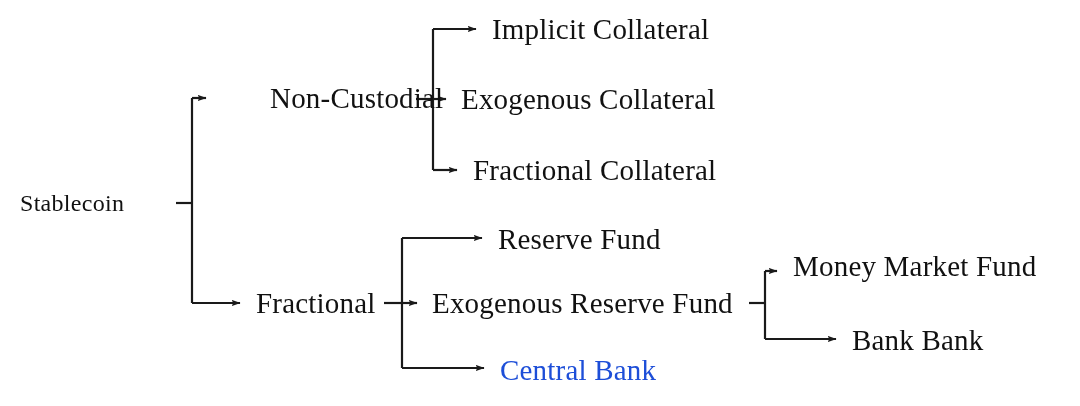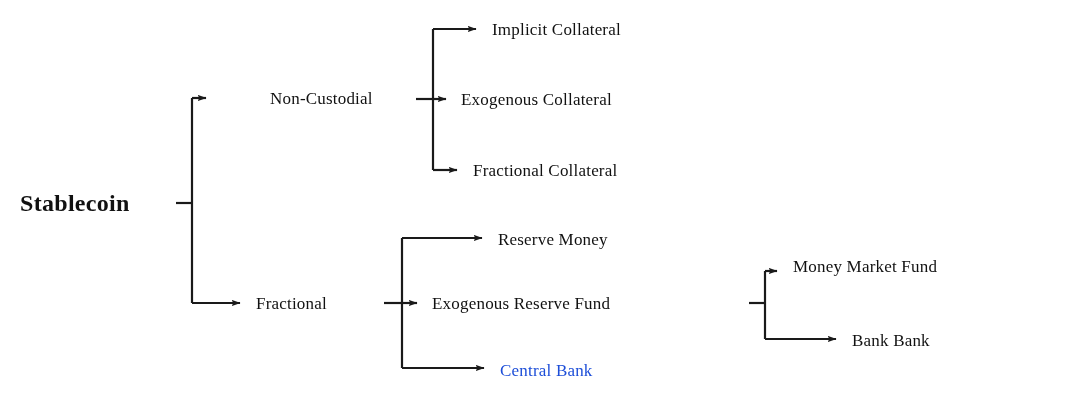--- a/index.html
+++ b/index.html
@@ -22,27 +22,27 @@
     left: 0;
     top: 0;
     width: 1080px;
     height: 406px;
   }
   .node-label {
     position: absolute;
     white-space: nowrap;
     color: #111111;
     font-family: "Liberation Serif", "DejaVu Serif", serif;
-    font-size: 17px;
+    font-size: 29px;
     line-height: 1;
     letter-spacing: 0.2px;
     transform: translateY(-50%);
   }
   .node-label.root {
-    font-weight: bold;
+    font-weight: normal;
     font-size: 24px;
     letter-spacing: 0.3px;
   }
   .edge-line {
     stroke: #1a1a1a;
     stroke-width: 2.2;
     fill: none;
     stroke-linecap: butt;
     stroke-linejoin: miter;
   }
@@ -80,20 +80,20 @@
       </g>
   </svg>
 
   <div id="label-layer">
       <div class="node-label root" style="left: 20px; top: 203px; color: rgb(17, 17, 17);">Stablecoin</div>
       <div class="node-label" style="left: 222px; top: 98px; color: rgb(17, 17, 17); margin-left: 48px;">Non-Custodial</div>
       <div class="node-label" style="left: 492px; top: 29px; color: rgb(17, 17, 17);">Implicit Collateral</div>
       <div class="node-label" style="left: 461px; top: 99px; color: rgb(17, 17, 17);">Exogenous Collateral</div>
       <div class="node-label" style="left: 473px; top: 170px; color: rgb(17, 17, 17);">Fractional Collateral</div>
       <div class="node-label" style="left: 256px; top: 303px; color: rgb(17, 17, 17);">Fractional</div>
-      <div class="node-label" style="left: 498px; top: 239px; color: rgb(17, 17, 17);">Reserve Money</div>
+      <div class="node-label" style="left: 498px; top: 239px; color: rgb(17, 17, 17);">Reserve Fund</div>
       <div class="node-label" style="left: 432px; top: 303px; color: rgb(17, 17, 17);">Exogenous Reserve Fund</div>
       <div class="node-label" style="left: 500px; top: 370px; color: #1d4ed8;">Central Bank</div>
       <div class="node-label" style="left: 793px; top: 266px; color: rgb(17, 17, 17); text-align: right;">Money Market Fund</div>
       <div class="node-label" style="left: 852px; top: 340px; color: rgb(17, 17, 17);">Bank Bank</div>
     </div>
 
 </div>
 
 </body></html>

